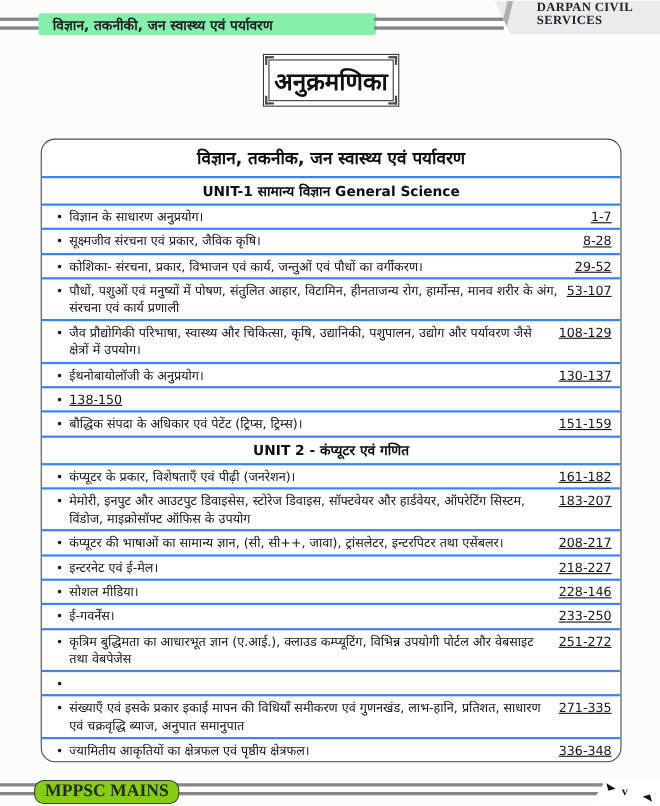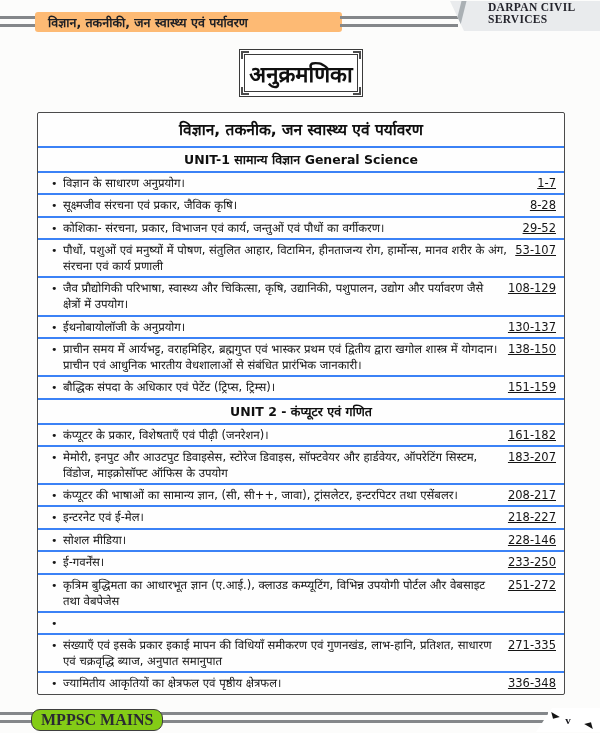--- a/index.html
+++ b/index.html
@@ -15,21 +15,21 @@
   .dbl-line {
     position:absolute;
     height:11px;
     border-top:3px solid #84878a;
     border-bottom:3px solid #84878a;
   }
   .hdr-line-left { left:0; width:36px; top:16px; }
   .hdr-line-mid  { left:340px; width:118px; top:16px; }
   .hdr-title-bar {
     position:absolute; left:35px; top:12px; width:307px; height:20px;
-    background:#fdba74; border-radius:3px;
+    background:#86efac; border-radius:3px;
     display:flex; align-items:center; padding-left:13px;
     font-size:12.5px; font-weight:bold; color:#1d1f24;
   }
   .brand-box {
     position:absolute; right:0; top:1px; width:150px; height:30px;
     background:#e9ebed;
     clip-path:polygon(0 0, 100% 0, 100% 100%, 14px 100%);
     display:flex; align-items:flex-start;
     font-family:"Liberation Serif", serif;
     font-weight:bold; font-size:11.5px; letter-spacing:.3px; color:#24242c;
@@ -54,22 +54,22 @@
   .corner { position:absolute; width:8px; height:8px; }
   .corner::before, .corner::after { content:""; position:absolute; background:#4c4c4c; }
   .corner::before { width:8px; height:2px; }
   .corner::after  { width:2px; height:8px; }
   .c-tl { left:1px; top:1px; }
   .c-tr { right:1px; top:1px; } .c-tr::before{ right:0; } .c-tr::after{ right:0; }
   .c-bl { left:1px; bottom:1px; } .c-bl::before{ bottom:0; }
   .c-br { right:1px; bottom:1px; } .c-br::before{ bottom:0; right:0; } .c-br::after{ right:0; bottom:0; }
   
   .toc {
-    position:absolute; left:37px; top:112px; width:528px;
-    border:1.4px solid #4b4b4b; border-radius:2px;
+    position:absolute; left:37px; top:126px; width:528px;
+    border:1.4px solid #4b4b4b; border-radius:13px;
     background:#fefefe; overflow:hidden;
   }
   .toc > * + * { border-top:2px solid #3b82f6; }
   .toc-title {
     text-align:center; font-weight:bold; font-size:15.5px;
     padding:5px 0 6px; color:#0f0f0f;
   }
   .sec-heading {
     text-align:center; font-weight:bold; font-size:12.5px;
     padding:3px 0; color:#0f0f0f;
@@ -163,21 +163,20 @@
     <span class="row-text">जैव प्रौद्योगिकी परिभाषा, स्वास्थ्य और चिकित्सा, कृषि, उद्यानिकी, पशुपालन, उद्योग और पर्यावरण जैसे क्षेत्रों में उपयोग।</span>
     <span class="row-pages">108-129</span>
   </div>
     <div class="toc-row">
     <span class="bullet">•</span>
     <span class="row-text">ईथनोबायोलॉजी के अनुप्रयोग।</span>
     <span class="row-pages">130-137</span>
   </div>
     <div class="toc-row">
     <span class="bullet">•</span>
-    <span class="row-text">प्राचीन समय में आर्यभट्ट, वराहमिहिर, ब्रह्मगुप्त एवं भास्कर प्रथम एवं द्वितीय द्वारा खगोल शास्त्र में योगदान। प्राचीन एवं आधुनिक भारतीय वेधशालाओं से संबंधित प्रारंभिक जानकारी।</span>
     <span class="row-pages">138-150</span>
   </div>
     <div class="toc-row">
     <span class="bullet">•</span>
     <span class="row-text">बौद्धिक संपदा के अधिकार एवं पेटेंट (ट्रिप्स, ट्रिम्स)।</span>
     <span class="row-pages">151-159</span>
   </div>
     <div class="sec-heading">UNIT 2 - कंप्यूटर एवं गणित</div>
     <div class="toc-row">
     <span class="bullet">•</span>

